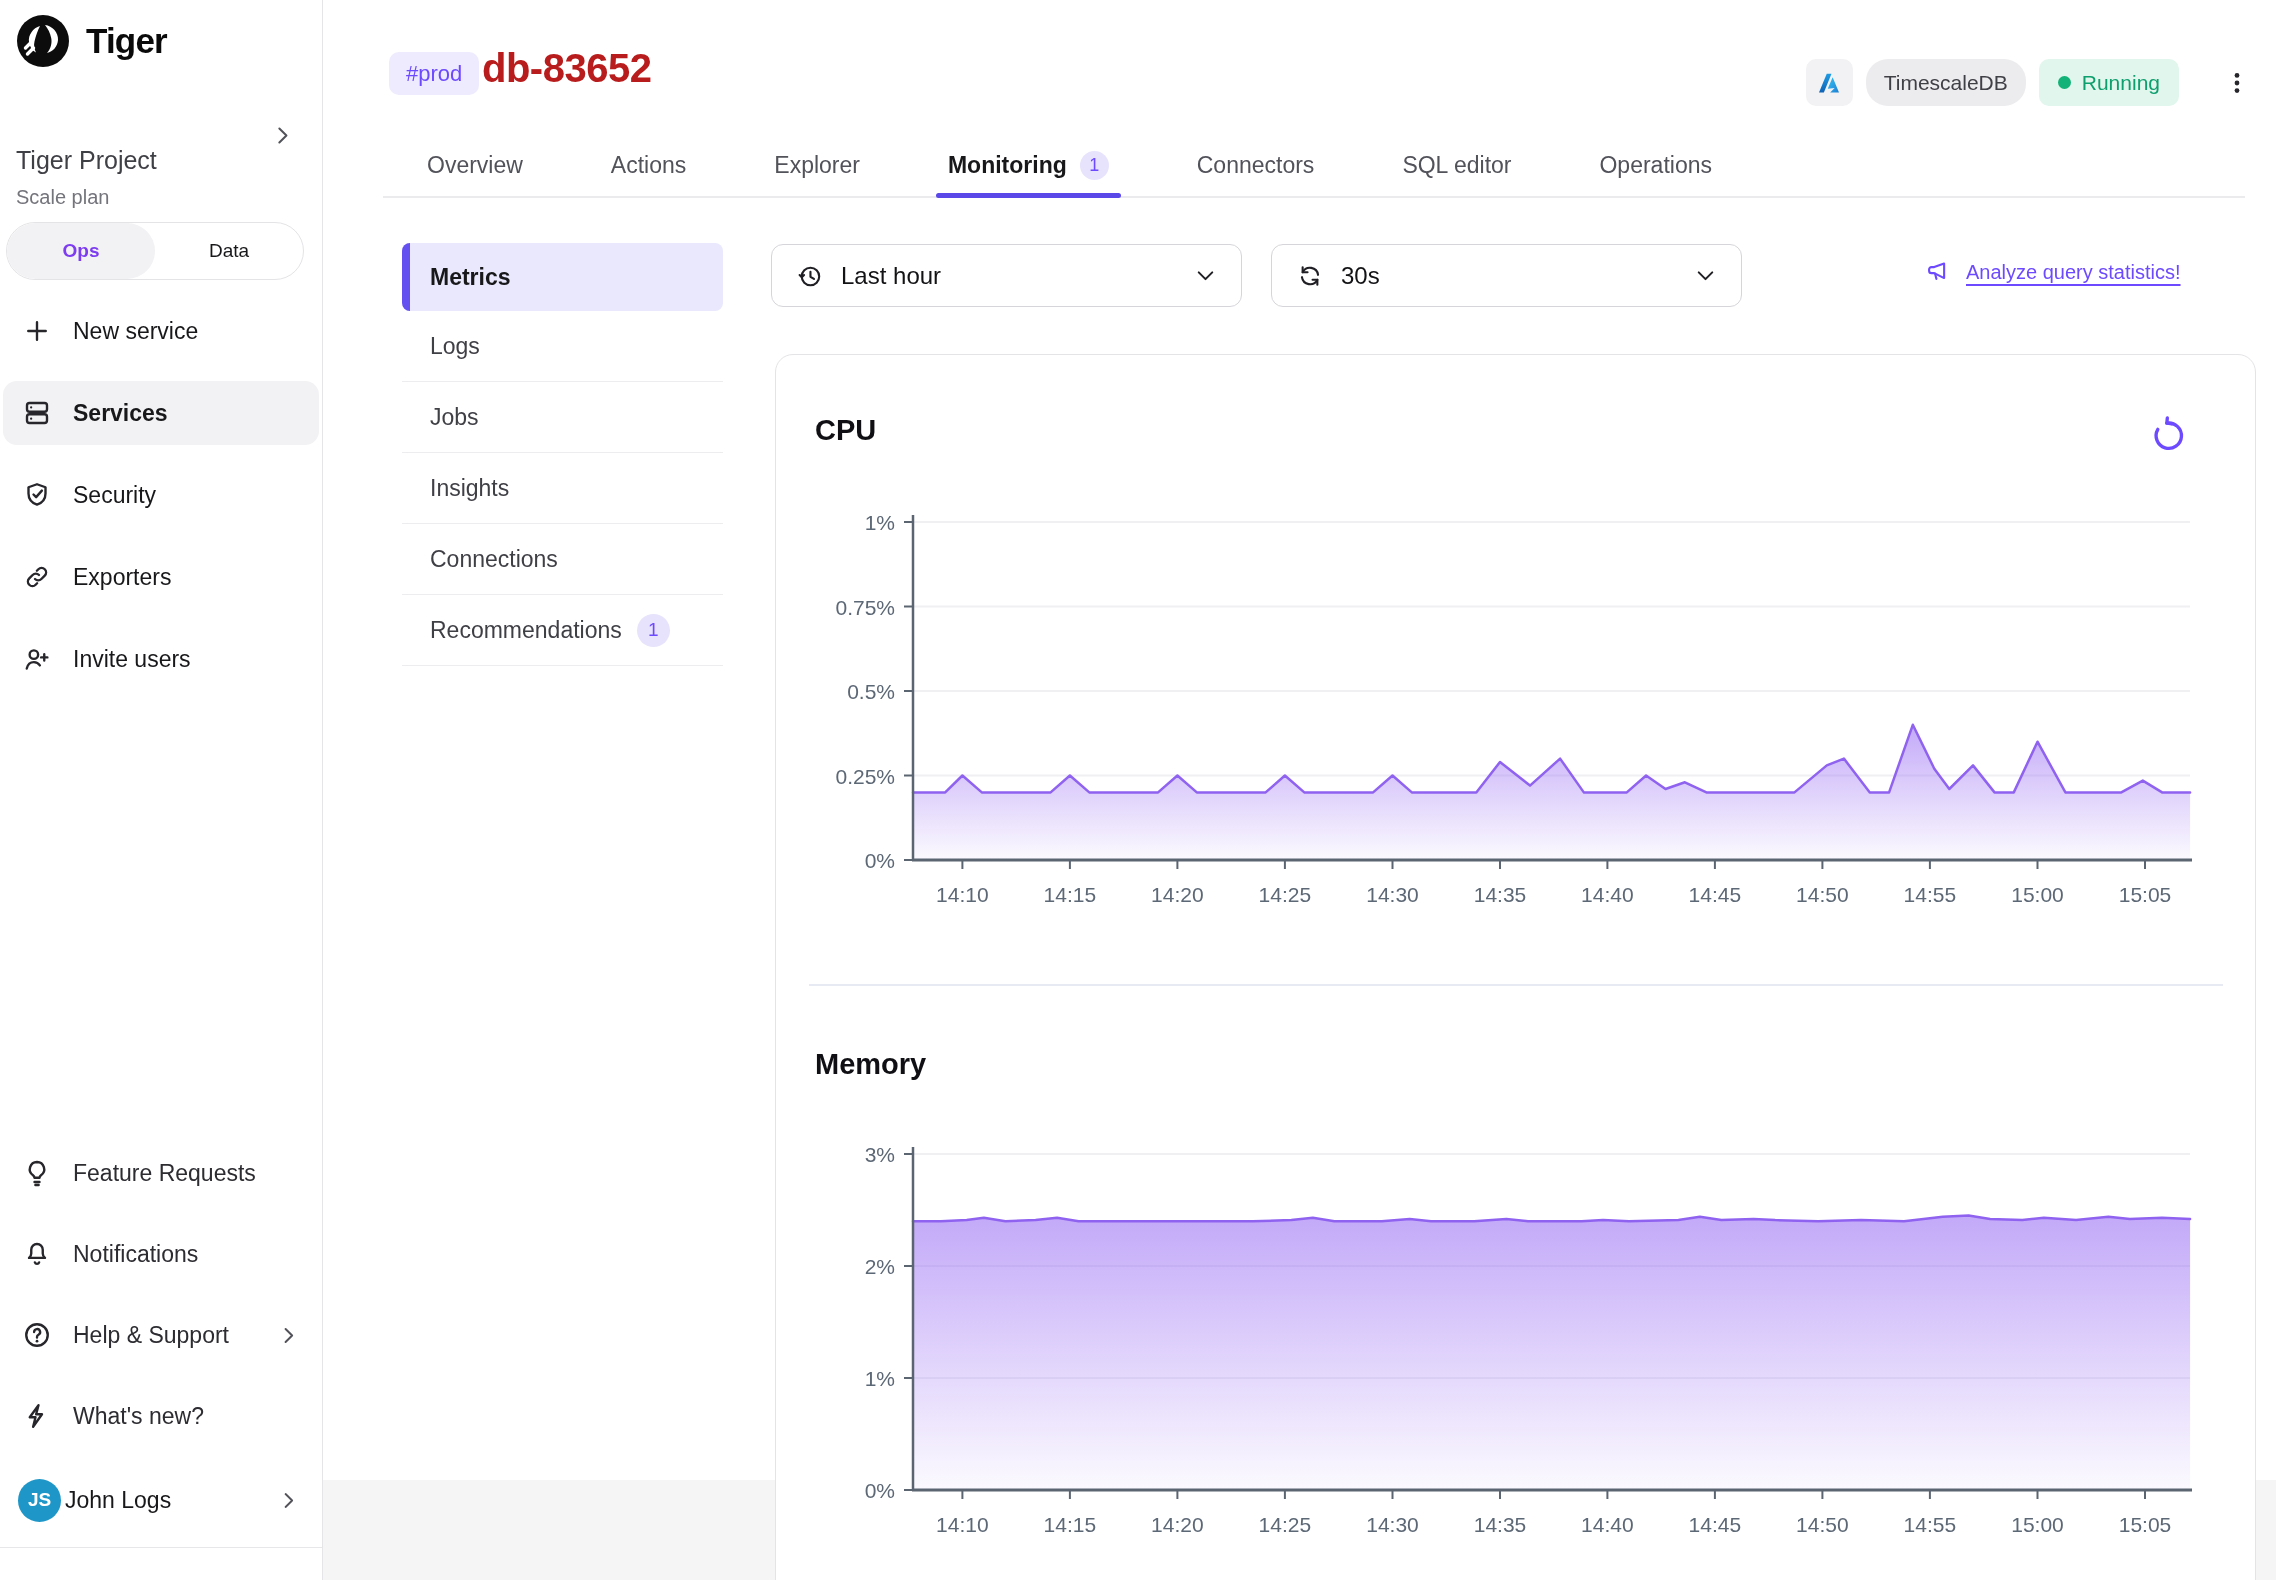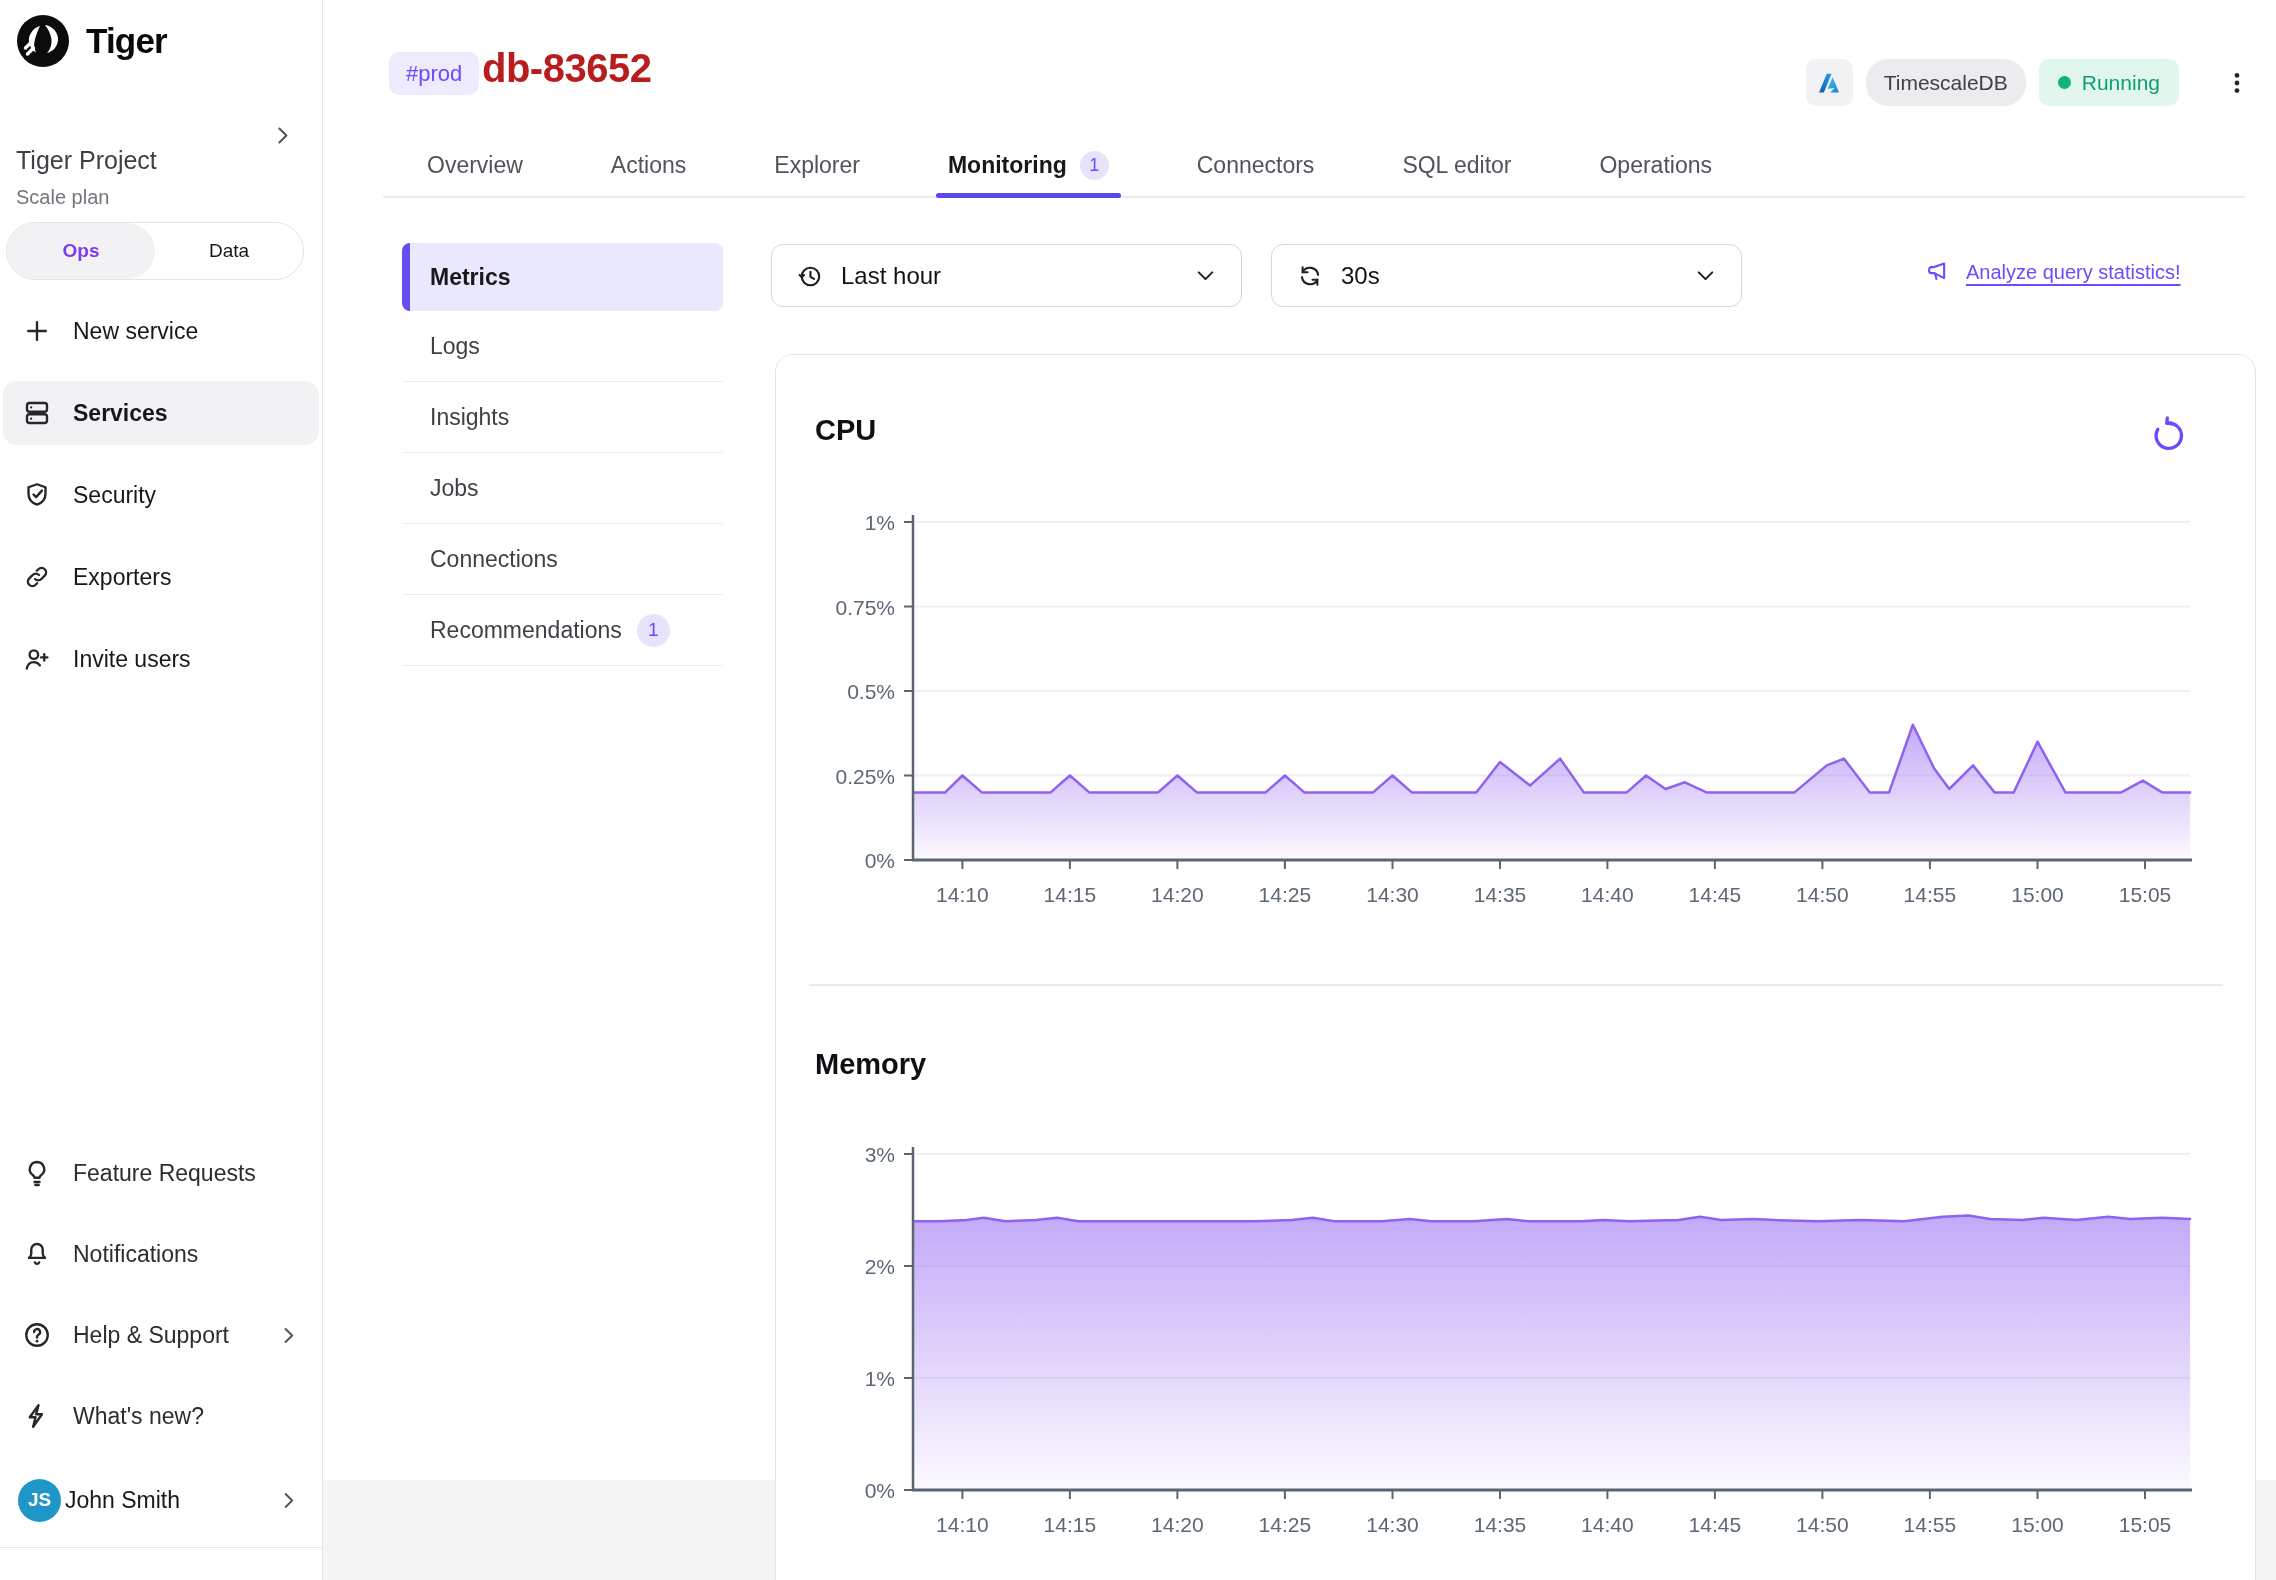--- a/index.html
+++ b/index.html
@@ -215,21 +215,21 @@
           </svg>
         </span>
        <span class="nav-label" data-interactable="false">What's new?</span>
 
      </div>
     </nav>
 
   <div id="user-row">
     <div class="nav-item" data-interactable="true">
       <span class="avatar" data-interactable="false">JS</span>
-      <span class="nav-label" data-interactable="false">John Smith</span>
+      <span class="nav-label" data-interactable="false">John Logs</span>
       <span class="item-chevron" data-interactable="false">
         <svg viewBox="0 0 24 24" fill="none" stroke="currentColor" stroke-width="1.8" stroke-linecap="round" stroke-linejoin="round">
             <path d="M9.2 5.8l6.3 6.2-6.3 6.2"></path>
           </svg>
       </span>
     </div>
   </div>
   <div class="sidebar-divider" data-interactable="false"></div>
 </aside>
 
@@ -301,25 +301,25 @@
 <div id="subnav" data-interactable="false">
     <div class="subnav-item active" data-interactable="true">
        <span class="subnav-label" data-interactable="false">Metrics</span>
 
      </div>
     <div class="subnav-item" data-interactable="true">
        <span class="subnav-label" data-interactable="false">Logs</span>
 
      </div>
     <div class="subnav-item" data-interactable="true">
+       <span class="subnav-label" data-interactable="false">Jobs</span>
+
+     </div>
+    <div class="subnav-item" data-interactable="true">
        <span class="subnav-label" data-interactable="false">Insights</span>
-
-     </div>
-    <div class="subnav-item" data-interactable="true">
-       <span class="subnav-label" data-interactable="false">Jobs</span>
 
      </div>
     <div class="subnav-item" data-interactable="true">
        <span class="subnav-label" data-interactable="false">Connections</span>
 
      </div>
     <div class="subnav-item" data-interactable="true">
        <span class="subnav-label" data-interactable="false">Recommendations</span>
        <span class="subnav-badge" data-interactable="false">1</span>
      </div>

